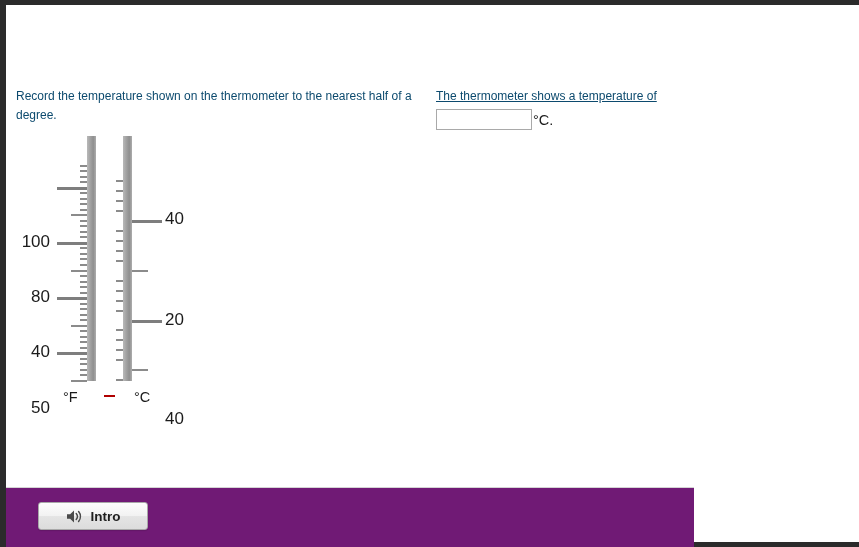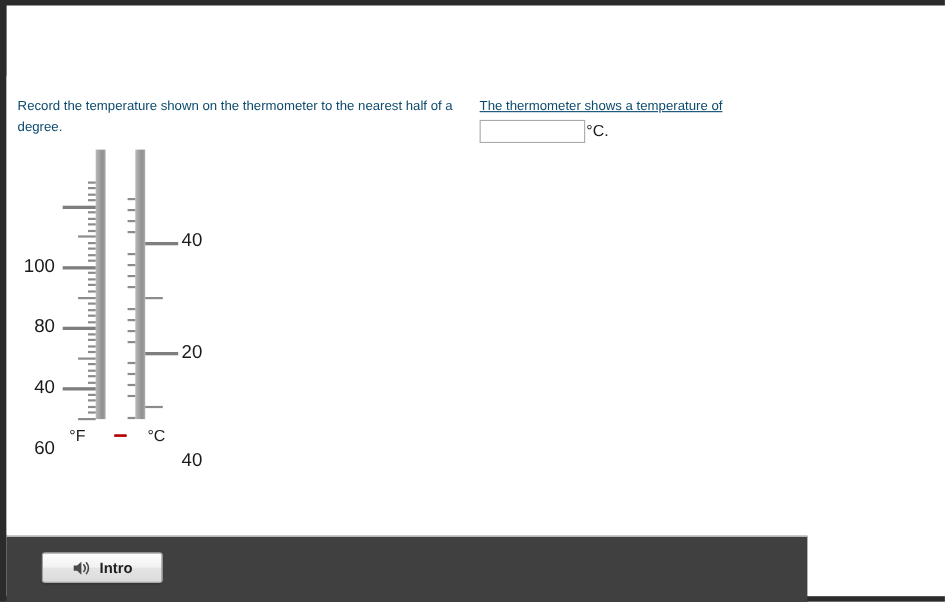--- a/index.html
+++ b/index.html
@@ -151,23 +151,22 @@
   #caption-f { left: 57px; top: 260px; }
   #caption-c { left: 128px; top: 260px; }
 
   
   #toolbar {
     position: absolute;
     left: 0;
     top: 482px;
     width: 688px;
     height: 60px;
-    background: #404040;
+    background: #701a75;
     border-top: 1px solid #d4d4d4;
-    padding-left: 40px;
   }
   .tool-button {
     position: absolute;
     top: 14px;
     height: 28px;
     box-sizing: border-box;
     display: flex;
     align-items: center;
     justify-content: center;
     gap: 8px;
@@ -272,21 +271,21 @@
           <div class="tick" style="left: 110px; width: 7px; height: 2px; top: 81.05px;"></div>
           <div class="tick" style="left: 110px; width: 7px; height: 2px; top: 71.1px;"></div>
           <div class="tick" style="left: 110px; width: 7px; height: 2px; top: 61.15px;"></div>
           <div class="tick" style="left: 110px; width: 7px; height: 2px; top: 51.2px;"></div>
         </div>
 
       <div id="f-labels">
           <div class="scale-label f-label" style="left: 0px; width: 44px; top: 102.9px; text-align: right;">100</div>
           <div class="scale-label f-label" style="left: 0px; width: 44px; top: 158.1px;">80</div>
           <div class="scale-label f-label" style="left: 0px; width: 44px; top: 213.3px;">40</div>
-          <div class="scale-label f-label" style="left: 0px; width: 44px; top: 268.5px;">60</div>
+          <div class="scale-label f-label" style="left: 0px; width: 44px; top: 268.5px;">50</div>
         </div>
 
       <div id="c-labels">
           <div class="scale-label" style="left: 159px; top: 80px;">40</div>
           <div class="scale-label" style="left: 159px; top: 180.5px;">20</div>
           <div class="scale-label" style="left: 159px; top: 280px;">40</div>
         </div>
 
       <div id="mercury-column" style="top: 266.125px;"></div>
 

